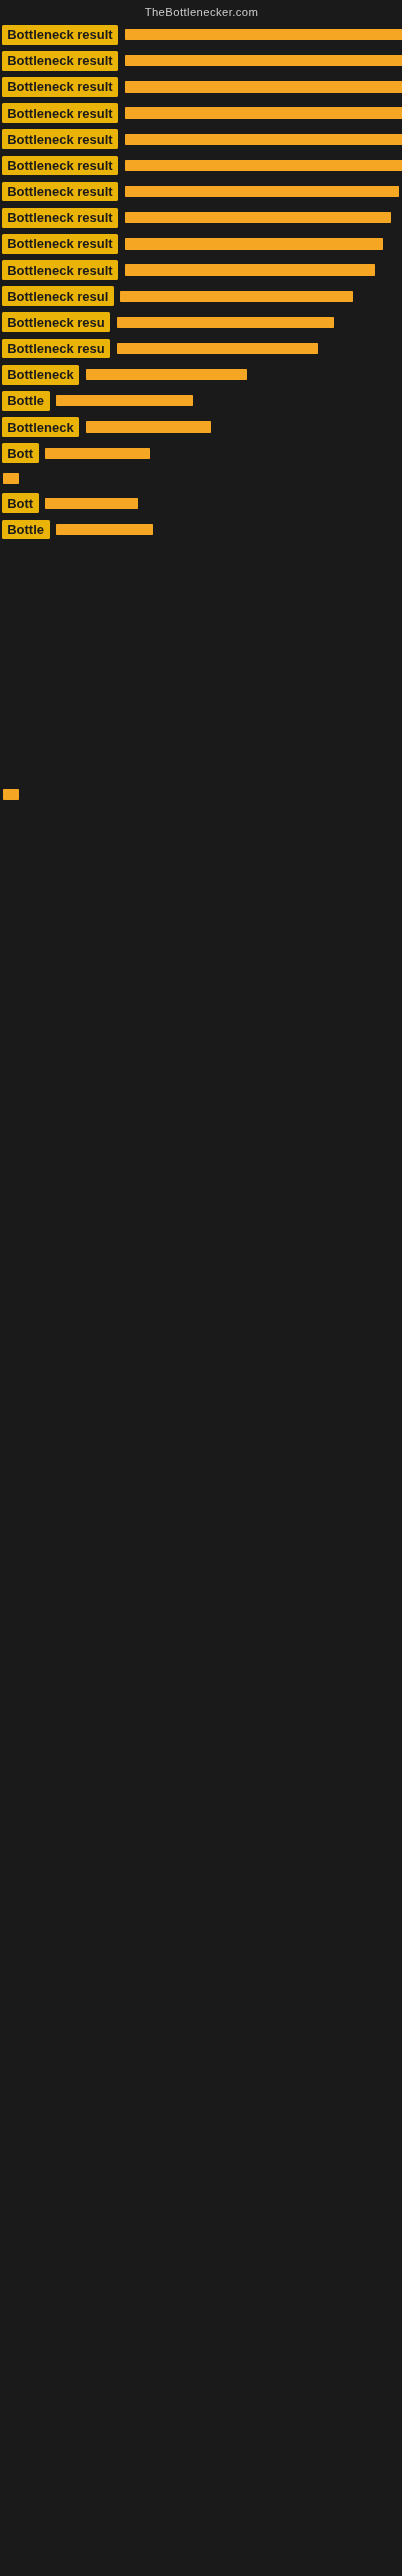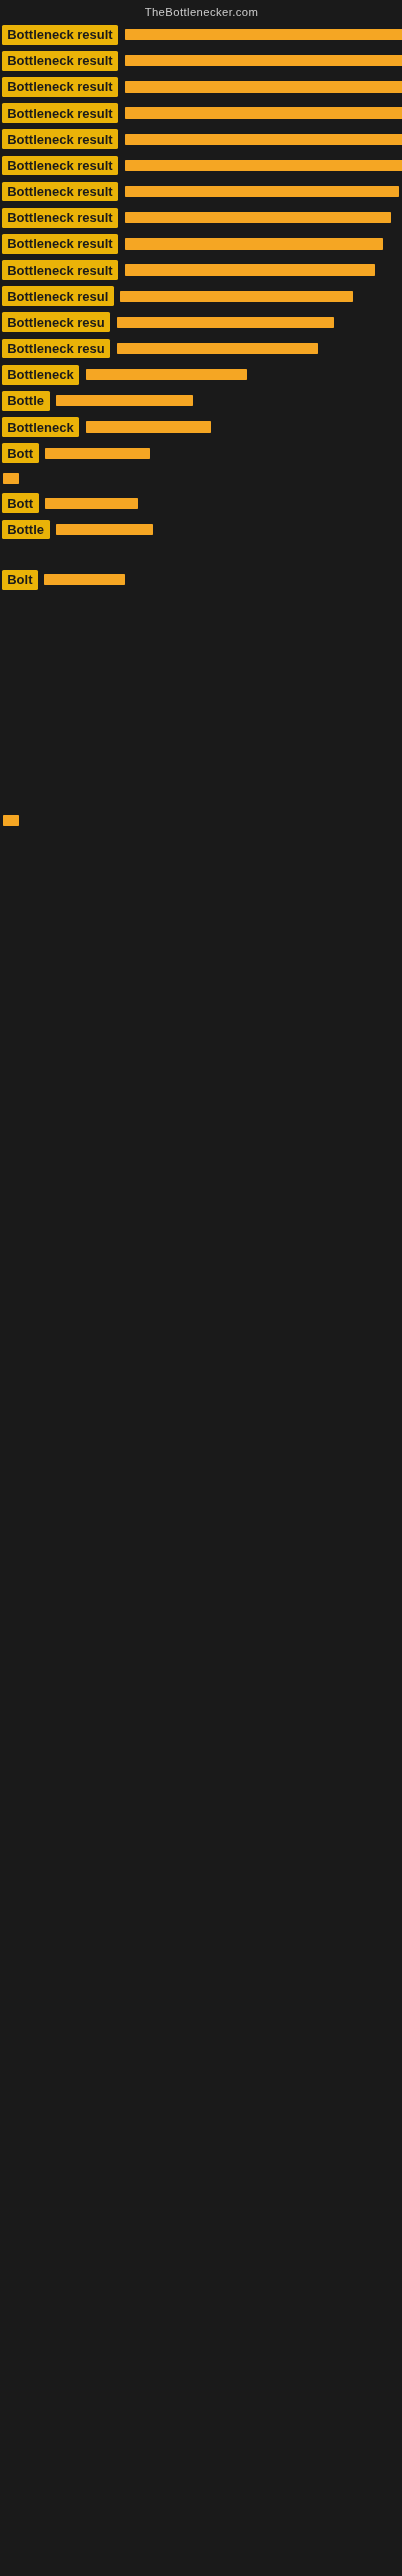--- a/index.html
+++ b/index.html
@@ -148,26 +148,20 @@
         <div style="background: rgb(245, 166, 35); height: 11.3px; width: 93px; border-radius: 0.8px;"></div>
       </div>
     </div>
     <div style="display: flex; align-items: center; padding: 3.2px 1.6px; min-height: 24px;">
       <span class="bottleneck-badge">Bottle</span>
       <div style="display: flex; align-items: center; margin-left: 6.4px;">
         <div style="background: rgb(245, 166, 35); height: 11.3px; width: 97px; border-radius: 0.8px;"></div>
       </div>
     </div>
     <div style="display: flex; align-items: center; padding: 3.2px 1.6px; min-height: 24px;"></div>
-    <div style="display: flex; align-items: center; padding: 3.2px 1.6px; min-height: 24px;">
-      <span class="bottleneck-badge">Bolt</span>
-      <div style="display: flex; align-items: center; margin-left: 6.4px;">
-        <div style="background: rgb(245, 166, 35); height: 11.3px; width: 81px; border-radius: 0.8px;"></div>
-      </div>
-    </div>
     <div style="display: flex; align-items: center; padding: 3.2px 1.6px; min-height: 24px;"></div>
     <div style="display: flex; align-items: center; padding: 3.2px 1.6px; min-height: 24px;"></div>
     <div style="display: flex; align-items: center; padding: 3.2px 1.6px; min-height: 24px;"></div>
     <div style="display: flex; align-items: center; padding: 3.2px 1.6px; min-height: 24px;"></div>
     <div style="display: flex; align-items: center; padding: 3.2px 1.6px; min-height: 24px;"></div>
     <div style="display: flex; align-items: center; padding: 3.2px 1.6px; min-height: 24px;"></div>
     <div style="display: flex; align-items: center; padding: 3.2px 1.6px; min-height: 24px;"></div>
     <div style="display: flex; align-items: center; padding: 3.2px 1.6px; min-height: 24px;"></div>
     <div style="display: flex; align-items: center; padding: 3.2px 1.6px; min-height: 24px;"></div>
     <div style="display: flex; align-items: center; padding: 3.2px 1.6px; min-height: 24px;">

